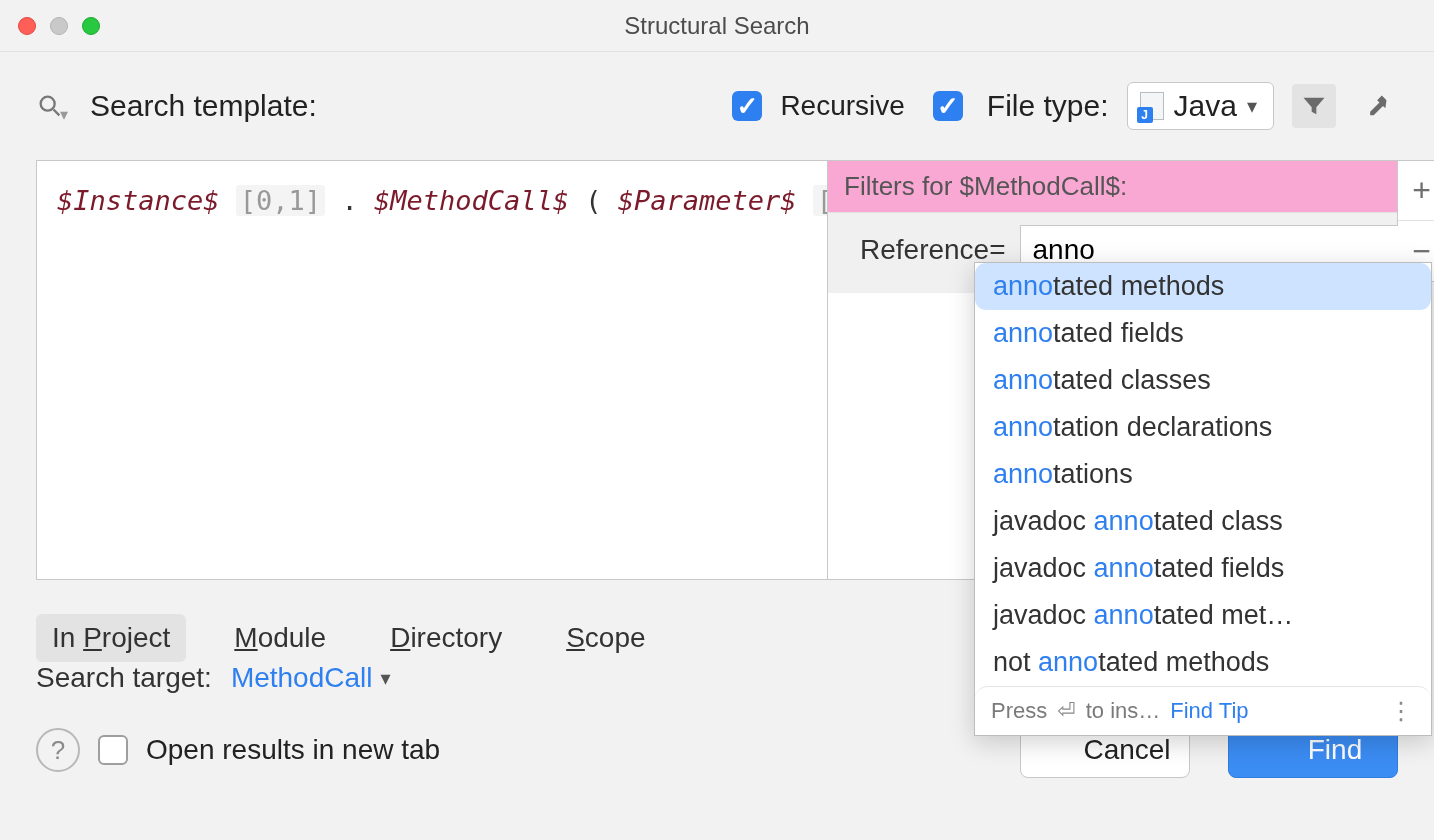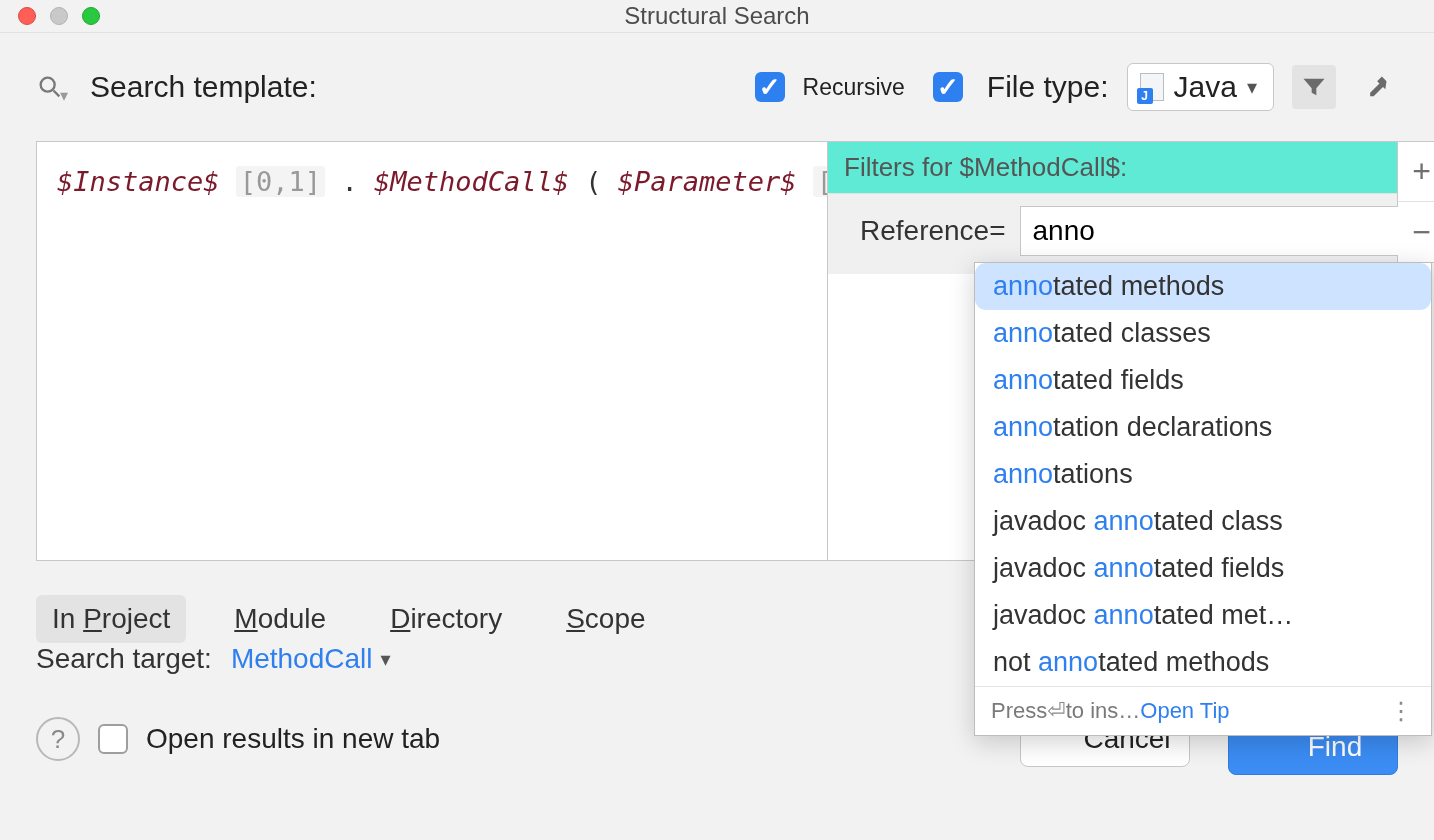--- a/index.html
+++ b/index.html
@@ -8,21 +8,21 @@
     background: #f2f2f2;
     width: 1434px;
     height: 840px;
     overflow: hidden;
     position: relative;
     font-size: 26px;
     color: #333;
   }
   
   .titlebar {
-    height: 33px;
+    height: 52px;
     display: flex;
     align-items: center;
     padding: 0 18px;
     background: #f2f2f2;
     border-bottom: 1px solid #e1e1e1;
     position: relative;
   }
   .traffic-lights { display: flex; gap: 14px; align-items: center; }
   .tl { width: 18px; height: 18px; border-radius: 50%; }
   .tl-close { background: #ff5f57; border: 1px solid #e24640; }
@@ -46,21 +46,21 @@
     margin-bottom: 30px;
   }
   .search-icon { color: #787878; display: inline-flex; align-items: center; }
   .label-search-template { font-size: 30px; color: #222; }
   .spacer-flex { flex: 1; }
   .checkbox {
     width: 30px; height: 30px; border-radius: 6px;
     background: #2e7fef; display: inline-flex; align-items: center; justify-content: center;
     color: #fff; font-weight: 700;
   }
-  .check-label { font-size: 23px; color: #222; }
+  .check-label { font-size: 28px; color: #222; }
   .file-type-label { font-size: 30px; color: #222; margin-left: 6px; }
   .file-type-select {
     display: inline-flex; align-items: center; gap: 10px;
     border: 1px solid #c7c7c7; border-radius: 6px;
     padding: 6px 16px 6px 12px;
     background: #fff; font-size: 30px; color: #222;
   }
   .java-file-icon {
     width: 24px; height: 28px; position: relative; display: inline-block;
   }
@@ -99,21 +99,21 @@
   }
   .tok-var { color: #7b1a2b; font-style: italic; }
   .tok-idx { color: #999; background:#f4f4f4; padding:0 4px; border-radius:3px;}
   .filters-panel {
     width: 570px;
     border-left: 1px solid #c8c8c8;
     display: flex; flex-direction: column;
     position: relative;
   }
   .filters-header {
-    background: #5eead4;
+    background: #f9a8d4;
     padding: 10px 16px;
     font-size: 26px; color: #555;
     border-bottom: 1px solid #e2e2e2;
   }
   .filters-row {
     display: flex; align-items:center;
     padding: 12px 16px 18px 32px;
     gap: 14px;
     background: #f0f0f0;
   }
@@ -193,24 +193,25 @@
     z-index: 50;
   }
   .popup-item {
     padding: 8px 18px;
     font-size: 27px;
     white-space: nowrap; overflow:hidden; text-overflow:ellipsis;border-radius:11px;
   }
   .popup-item.selected { background:#cde3ff; }
   .hl { color:#2e7fef; }
   .popup-footer {
-    display:flex; align-items:center; 
+    display:flex; align-items:center; gap:10px;
     padding: 10px 16px;
     font-size: 22px; color:#7a7a7a;
     border-top:1px solid #e5e5e5;
+    border-radius:13px;
   }
   .popup-footer .nt { color:#2e7fef; }
   .popup-footer .more {
     margin-left:auto; color:#8a8a8a; font-size:24px; letter-spacing:2px;
   }
   .enter-glyph{font-size:22px;color:#8a8a8a;}
 </style>
 </head>
 <body>
 
@@ -303,35 +304,35 @@
       <span class="chev-down">▾</span>
     </span>
   </div>
 
   <div class="bottom-row">
     <span class="help-big">?</span>
     <span class="open-checkbox"></span>
     <span class="open-label">Open results in new tab</span>
     <div class="spacer-grow"></div>
     <div class="btn">Cancel</div>
-    <div class="btn primary" style="margin-left:20px;margin-top:16px;">Find</div>
+    <div class="btn primary" style="margin-left:20px;">Find</div>
   </div>
 </div>
 
 <div class="popup" id="popup-list">
 
   <div class="popup-item selected"><span class="hl">anno</span>tated methods</div>
+    <div class="popup-item"><span class="hl">anno</span>tated fields</div>
     <div class="popup-item"><span class="hl">anno</span>tated classes</div>
-    <div class="popup-item"><span class="hl">anno</span>tated fields</div>
     <div class="popup-item"><span class="hl">anno</span>tation declarations</div>
     <div class="popup-item"><span class="hl">anno</span>tations</div>
     <div class="popup-item">javadoc <span class="hl">anno</span>tated class</div>
     <div class="popup-item">javadoc <span class="hl">anno</span>tated fields</div>
     <div class="popup-item">javadoc <span class="hl">anno</span>tated met…</div>
     <div class="popup-item">not <span class="hl">anno</span>tated methods</div>
     <div class="popup-footer">
     <span>Press</span>
     <span class="enter-glyph">⏎</span>
     <span>to ins…</span>
-    <span class="nt">Open Tip</span>
+    <span class="nt">Find Tip</span>
     <span class="more">⋮</span>
   </div>
 </div>
 
 </body></html>

